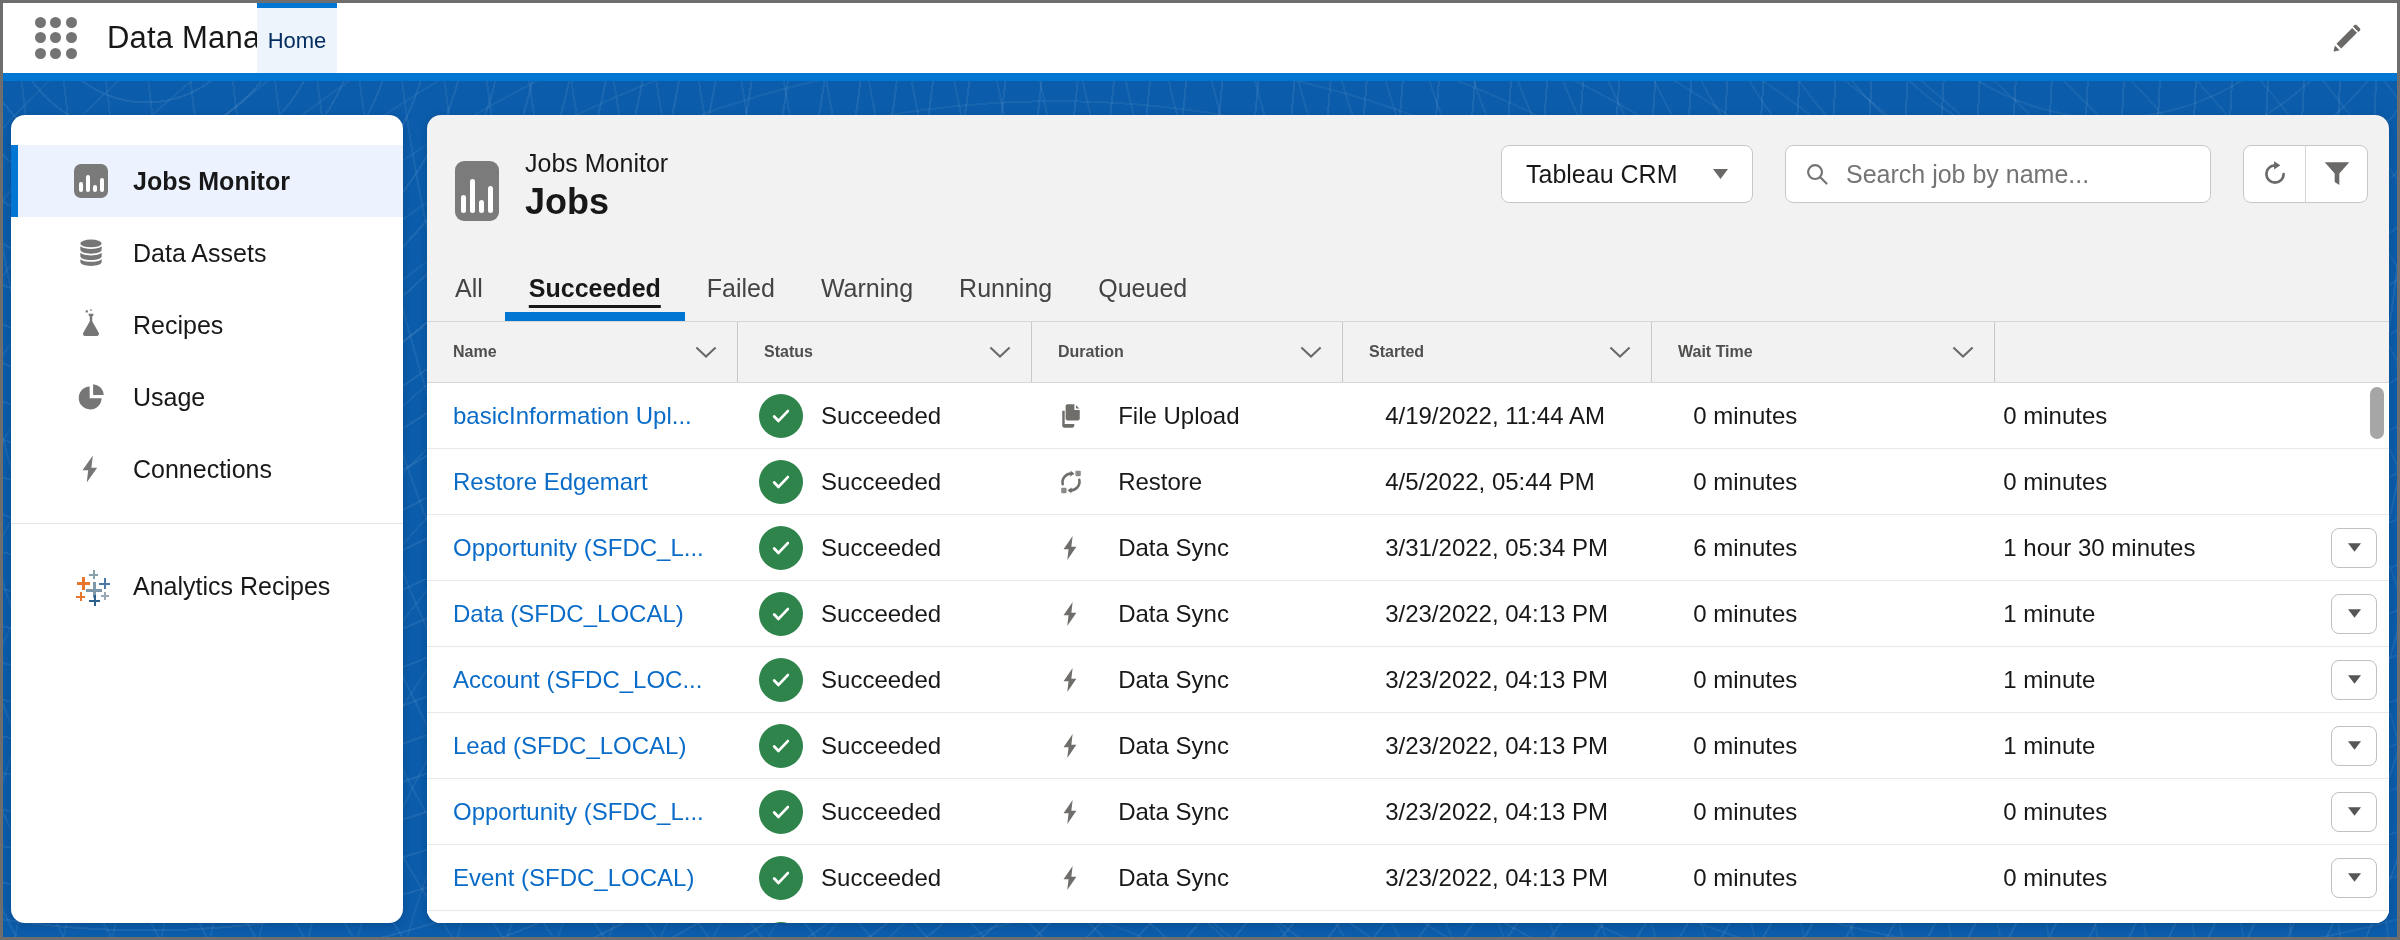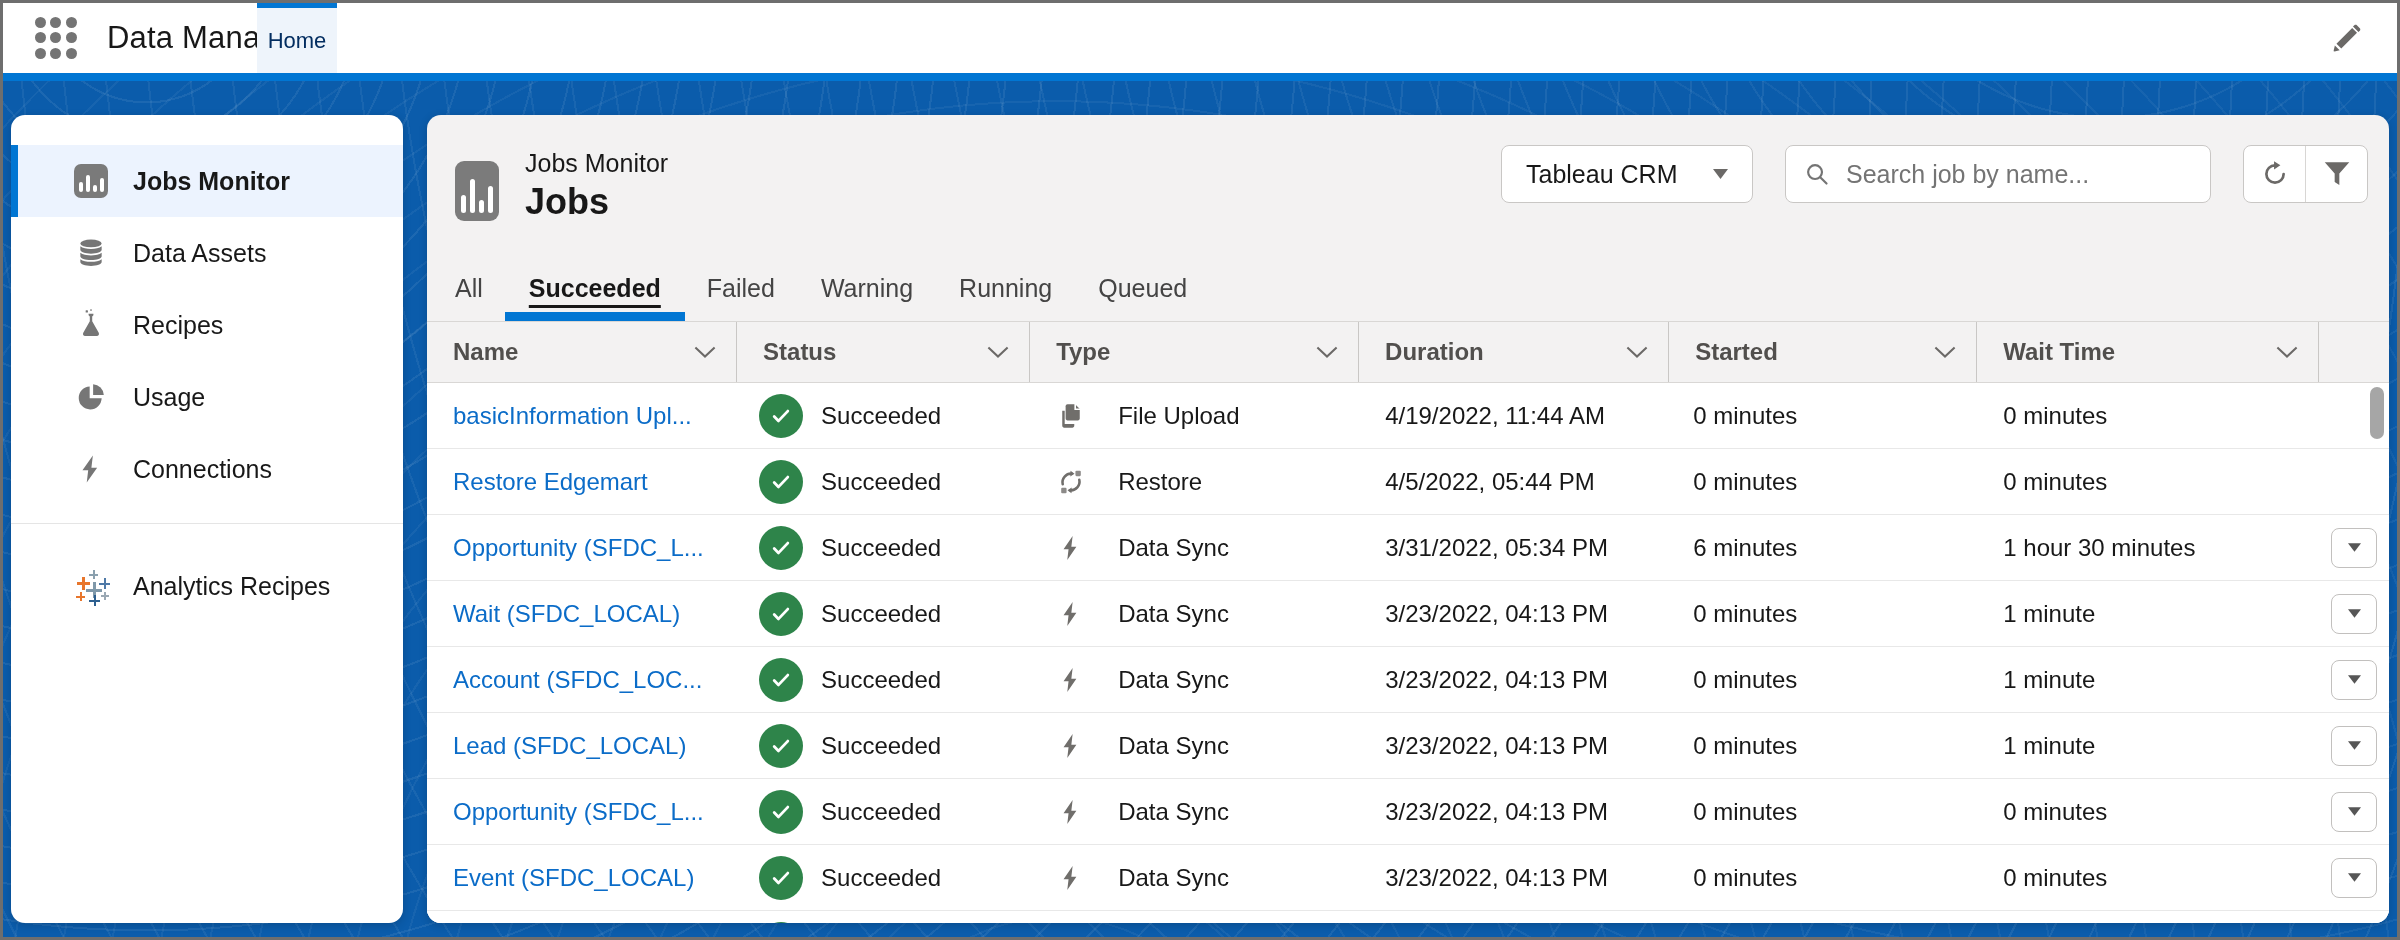--- a/index.html
+++ b/index.html
@@ -58,21 +58,21 @@
   .icon-btn{width:61px;display:flex;align-items:center;justify-content:center;cursor:pointer;}
   .icon-btn + .icon-btn{border-left:1px solid #d8d6d4;}
   .icon-btn svg{width:28px;height:28px;}
   
   .tabs{position:absolute;left:0;right:0;top:140px;height:66px;display:flex;align-items:stretch;padding-left:28px;gap:46px;}
   .tab{font-size:25px;color:#444;cursor:pointer;position:relative;display:flex;align-items:center;}
   .tab.active{font-weight:bold;color:#181818;text-decoration:underline;text-decoration-thickness:2.5px;text-underline-offset:8px;}
   .tab.active::after{content:"";position:absolute;left:-24px;right:-24px;bottom:0;height:9px;background:#0176d3;}
   
   .table-head{position:absolute;left:0;right:0;top:206px;height:62px;background:#f3f2f2;border-top:1px solid #d9d7d5;border-bottom:1px solid #d9d7d5;display:flex;box-sizing:border-box;}
-  .th{display:flex;align-items:center;justify-content:space-between;padding:0 20px 0 26px;font-size:24px;font-weight:bold;color:#514f4d;box-sizing:border-box;border-right:1px solid #c9c7c5;}
+  .th{display:flex;align-items:center;justify-content:space-between;padding:0 20px 0 26px;font-size:16px;font-weight:bold;color:#514f4d;box-sizing:border-box;border-right:1px solid #c9c7c5;}
   .th:last-child{border-right:none;}
   .th .chev{width:22px;height:12px;cursor:pointer;flex:none;}
   .th .chev svg{width:100%;height:100%;display:block;}
   .table-body{position:absolute;left:0;right:0;top:268px;bottom:0;background:#fff;overflow:hidden;}
   .tr{display:flex;height:66px;border-bottom:1px solid #e8e8e8;align-items:center;background:#fff;box-sizing:border-box;}
   .td{padding-left:26px;box-sizing:border-box;font-size:24px;color:#181818;display:flex;align-items:center;height:100%;overflow:hidden;white-space:nowrap;}
   .td.status{padding-left:22px;gap:18px;}
   .td.type{gap:32px;}
   .td a{color:#0b6cc8;text-decoration:none;cursor:pointer;}
   .badge{width:44px;height:44px;border-radius:50%;background:#2e844a;display:flex;align-items:center;justify-content:center;flex:none;}
@@ -264,28 +264,20 @@
           </span>
         </div>
         <div class="th" style="width: 294px;">
           <span>Status</span>
           <span class="chev">
             <svg viewBox="0 0 18 10" fill="none" stroke="#6b6967" stroke-width="1.7">
               <path d="M1 1.2 9 8.8 17 1.2"></path>
             </svg>
           </span>
         </div>
-        <div class="th" style="width: 330px;">
-          <span>Type</span>
-          <span class="chev">
-            <svg viewBox="0 0 18 10" fill="none" stroke="#6b6967" stroke-width="1.7">
-              <path d="M1 1.2 9 8.8 17 1.2"></path>
-            </svg>
-          </span>
-        </div>
         <div class="th" style="width: 311px;">
           <span>Duration</span>
           <span class="chev">
             <svg viewBox="0 0 18 10" fill="none" stroke="#6b6967" stroke-width="1.7">
               <path d="M1 1.2 9 8.8 17 1.2"></path>
             </svg>
           </span>
         </div>
         <div class="th" style="width: 309px;">
           <span>Started</span>
@@ -397,21 +389,21 @@
               <span class="tri">
                 <svg viewBox="0 0 12 8">
                   <path d="M0 0h12L6 8z" fill="currentColor"></path>
                 </svg>
               </span>
             </div>
           </div>
         </div>
         <div class="tr">
           <div class="td name" style="width: 311px;">
-            <a>Wait (SFDC_LOCAL)</a>
+            <a>Data (SFDC_LOCAL)</a>
           </div>
           <div class="td status" style="width: 294px;">
             <span class="badge">
               <span style="display:flex">
                 <svg viewBox="0 0 24 24" fill="none" stroke="#fff" stroke-width="2.8" stroke-linecap="round" stroke-linejoin="round">
                   <path d="M5.2 12.6l4.3 4.3 9.3-9.8"></path>
                 </svg>
               </span>
             </span>
             <span>Succeeded</span>

